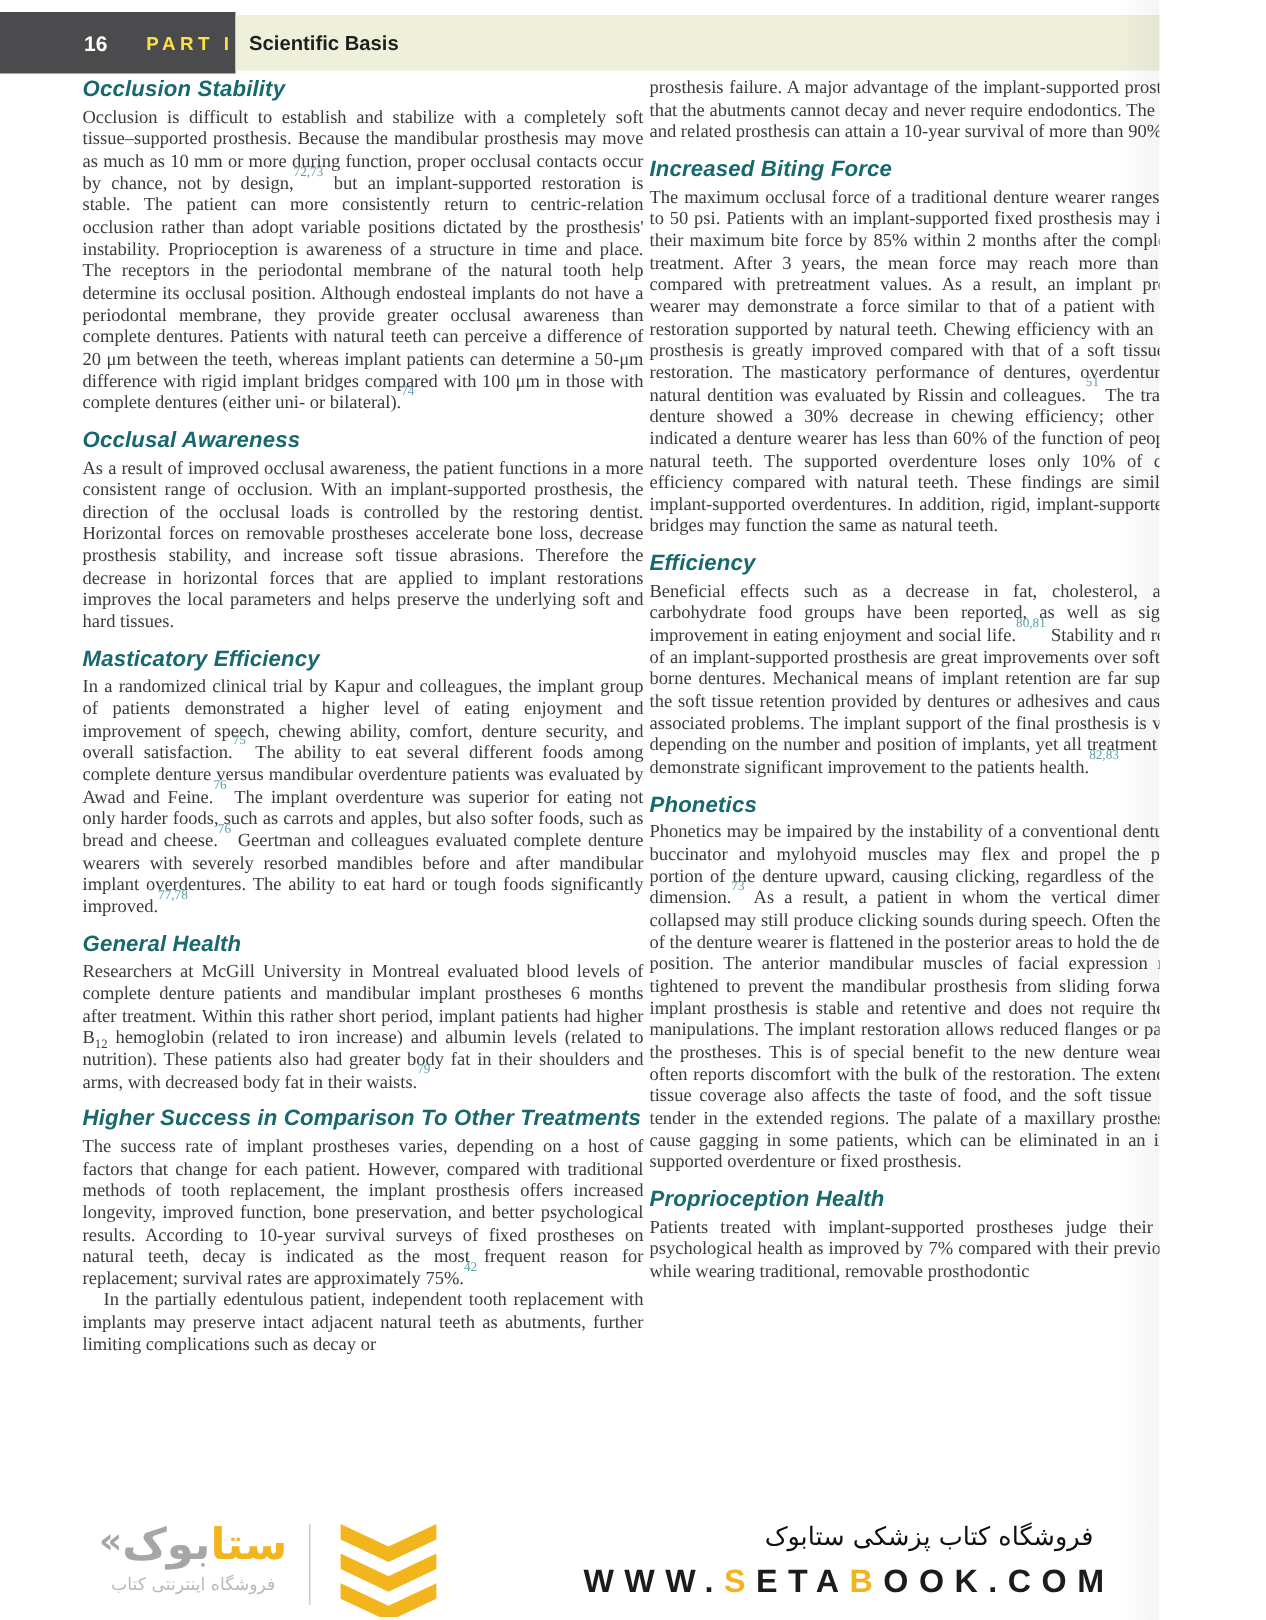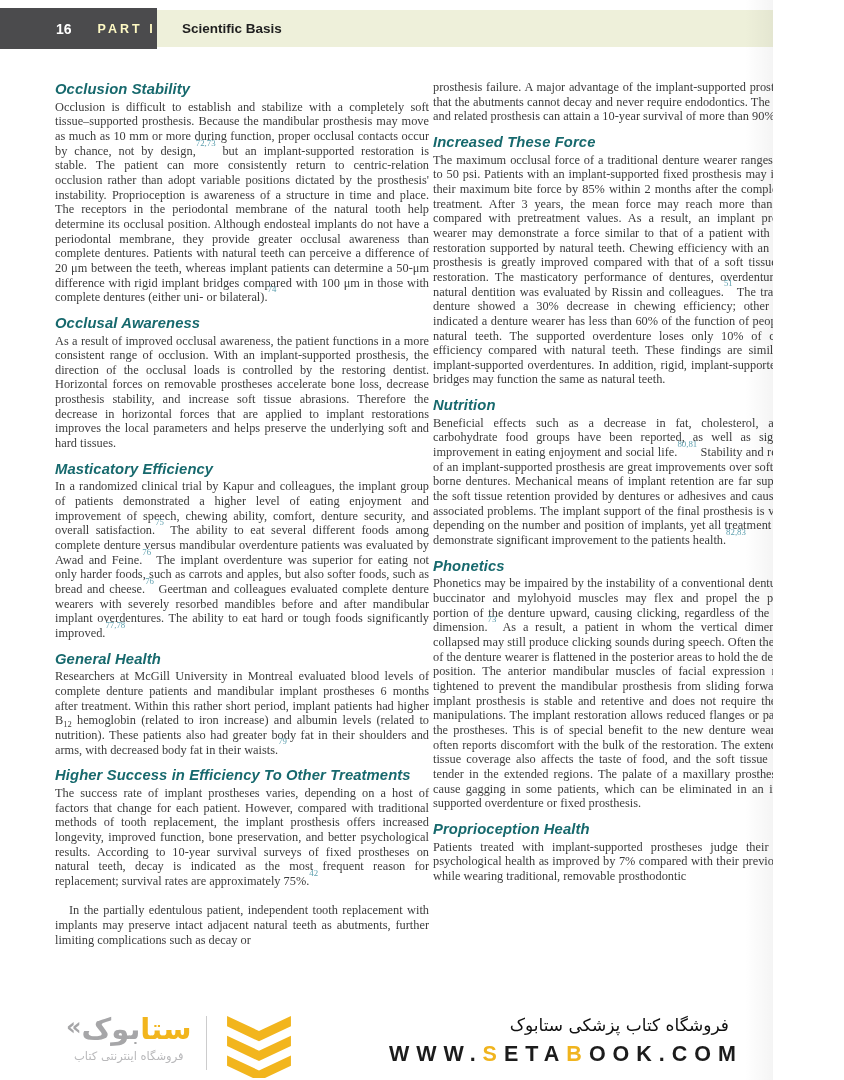--- a/index.html
+++ b/index.html
@@ -3,35 +3,35 @@
 <meta charset="utf-8">
 <style>
   html,body{margin:0;padding:0;background:#ffffff;}
   .page{position:relative;width:773px;height:1080px;background:#ffffff;overflow:hidden;
         font-family:"Liberation Serif",serif;}
 
   
   .hdr-dark{position:absolute;left:0;top:8px;width:157px;height:41px;background:#4b4b4d;
             display:flex;align-items:center;font-family:"Liberation Sans",sans-serif;}
   .hdr-num{color:#ffffff;font-weight:bold;font-size:14px;margin-left:56px;}
-  .hdr-part{color:#fef9c3;font-size:12.5px;letter-spacing:3px;margin-left:26px;font-weight:600;}
+  .hdr-part{color:#fde047;font-size:12.5px;letter-spacing:3px;margin-left:26px;font-weight:600;}
   .hdr-cream{position:absolute;left:157px;top:10px;width:618px;height:37px;background:#eef0da;
              display:flex;align-items:center;font-family:"Liberation Sans",sans-serif;}
-  .hdr-title{color:#1f1f1f;font-weight:bold;font-size:13.5px;margin-left:25px;}
+  .hdr-title{color:#1f1f1f;font-weight:bold;font-size:13.5px;margin-left:9px;}
 
   
-  .col{position:absolute;top:80px;font-size:12.35px;line-height:14.65px;color:#3c3c3c;
+  .col{position:absolute;top:51px;font-size:12.35px;line-height:14.65px;color:#3c3c3c;
        text-align:justify;}
   .col-left{left:55px;width:374px;}
   .col-right{left:433px;width:378px;}
   h3.sec{font-family:"Liberation Sans",sans-serif;font-style:italic;font-weight:bold;
          color:#17696d;font-size:14.8px;margin:11px 0 3px 0;text-align:left;letter-spacing:.1px;}
   .col h3.sec:first-child{margin-top:2px;}
   .col p{margin:0;}
-  .col p.indent{text-indent:14px;margin-top:15px;}
+  .col p.indent{text-indent:14px;}
   sup.ref{color:#5d9fae;font-size:8.8px;line-height:0;position:relative;top:-4px;}
   sub.sub{font-size:8.5px;line-height:0;}
 
   
   .fade-overlay{position:absolute;left:0;top:994px;width:844px;height:22px;
                 background:linear-gradient(to bottom,rgba(255,255,255,0),#ffffff 80%);}
   .edge-shade{position:absolute;right:0;top:0;width:28px;height:1080px;
               background:linear-gradient(to right,rgba(0,0,0,0),rgba(0,0,0,0.045));}
 
   
@@ -67,29 +67,29 @@
 
   <div class="col col-left">
       <h3 class="sec">Occlusion Stability</h3>
       <p>Occlusion is difficult to establish and stabilize with a completely soft tissue–supported prosthesis. Because the mandibular prosthesis may move as much as 10 mm or more during function, proper occlusal contacts occur by chance, not by design,<sup class="ref">72,73</sup> but an implant-supported restoration is stable. The patient can more consistently return to centric-relation occlusion rather than adopt variable positions dictated by the prosthesis' instability. Proprioception is awareness of a structure in time and place. The receptors in the periodontal membrane of the natural tooth help determine its occlusal position. Although endosteal implants do not have a periodontal membrane, they provide greater occlusal awareness than complete dentures. Patients with natural teeth can perceive a difference of 20 μm between the teeth, whereas implant patients can determine a 50-μm difference with rigid implant bridges compared with 100 μm in those with complete dentures (either uni- or bilateral).<sup class="ref">74</sup></p>
       <h3 class="sec">Occlusal Awareness</h3>
       <p>As a result of improved occlusal awareness, the patient functions in a more consistent range of occlusion. With an implant-supported prosthesis, the direction of the occlusal loads is controlled by the restoring dentist. Horizontal forces on removable prostheses accelerate bone loss, decrease prosthesis stability, and increase soft tissue abrasions. Therefore the decrease in horizontal forces that are applied to implant restorations improves the local parameters and helps preserve the underlying soft and hard tissues.</p>
       <h3 class="sec">Masticatory Efficiency</h3>
       <p>In a randomized clinical trial by Kapur and colleagues, the implant group of patients demonstrated a higher level of eating enjoyment and improvement of speech, chewing ability, comfort, denture security, and overall satisfaction.<sup class="ref">75</sup> The ability to eat several different foods among complete denture versus mandibular overdenture patients was evaluated by Awad and Feine.<sup class="ref">76</sup> The implant overdenture was superior for eating not only harder foods, such as carrots and apples, but also softer foods, such as bread and cheese.<sup class="ref">76</sup> Geertman and colleagues evaluated complete denture wearers with severely resorbed mandibles before and after mandibular implant overdentures. The ability to eat hard or tough foods significantly improved.<sup class="ref">77,78</sup></p>
       <h3 class="sec">General Health</h3>
       <p>Researchers at McGill University in Montreal evaluated blood levels of complete denture patients and mandibular implant prostheses 6 months after treatment. Within this rather short period, implant patients had higher B<sub class="sub">12</sub> hemoglobin (related to iron increase) and albumin levels (related to nutrition). These patients also had greater body fat in their shoulders and arms, with decreased body fat in their waists.<sup class="ref">79</sup></p>
-      <h3 class="sec">Higher Success in Efficiency To Other Treatments</h3>
+      <h3 class="sec">Higher Success in Comparison To Other Treatments</h3>
       <p>The success rate of implant prostheses varies, depending on a host of factors that change for each patient. However, compared with traditional methods of tooth replacement, the implant prosthesis offers increased longevity, improved function, bone preservation, and better psychological results. According to 10-year survival surveys of fixed prostheses on natural teeth, decay is indicated as the most frequent reason for replacement; survival rates are approximately 75%.<sup class="ref">42</sup></p>
       <p class="indent">In the partially edentulous patient, independent tooth replacement with implants may preserve intact adjacent natural teeth as abutments, further limiting complications such as decay or</p>
     </div>
   <div class="col col-right">
       <p>prosthesis failure. A major advantage of the implant-supported prosthesis is that the abutments cannot decay and never require endodontics. The implant and related prosthesis can attain a 10-year survival of more than 90%.</p>
-      <h3 class="sec">Increased These Force</h3>
+      <h3 class="sec">Increased Biting Force</h3>
       <p>The maximum occlusal force of a traditional denture wearer ranges from 5 to 50 psi. Patients with an implant-supported fixed prosthesis may increase their maximum bite force by 85% within 2 months after the completion of treatment. After 3 years, the mean force may reach more than 300%, compared with pretreatment values. As a result, an implant prosthesis wearer may demonstrate a force similar to that of a patient with a fixed restoration supported by natural teeth. Chewing efficiency with an implant prosthesis is greatly improved compared with that of a soft tissue–borne restoration. The masticatory performance of dentures, overdentures, and natural dentition was evaluated by Rissin and colleagues.<sup class="ref">51</sup> The traditional denture showed a 30% decrease in chewing efficiency; other reports indicated a denture wearer has less than 60% of the function of people with natural teeth. The supported overdenture loses only 10% of chewing efficiency compared with natural teeth. These findings are similar with implant-supported overdentures. In addition, rigid, implant-supported fixed bridges may function the same as natural teeth.</p>
-      <h3 class="sec">Nutrition</h3>
+      <h3 class="sec">Efficiency</h3>
       <p>Beneficial effects such as a decrease in fat, cholesterol, and the carbohydrate food groups have been reported, as well as significant improvement in eating enjoyment and social life.<sup class="ref">80,81</sup> Stability and retention of an implant-supported prosthesis are great improvements over soft tissue–borne dentures. Mechanical means of implant retention are far superior to the soft tissue retention provided by dentures or adhesives and cause fewer associated problems. The implant support of the final prosthesis is variable, depending on the number and position of implants, yet all treatment options demonstrate significant improvement to the patients health.<sup class="ref">82,83</sup></p>
       <h3 class="sec">Phonetics</h3>
       <p>Phonetics may be impaired by the instability of a conventional denture. The buccinator and mylohyoid muscles may flex and propel the posterior portion of the denture upward, causing clicking, regardless of the vertical dimension.<sup class="ref">73</sup> As a result, a patient in whom the vertical dimension is collapsed may still produce clicking sounds during speech. Often the tongue of the denture wearer is flattened in the posterior areas to hold the denture in position. The anterior mandibular muscles of facial expression may be tightened to prevent the mandibular prosthesis from sliding forward. The implant prosthesis is stable and retentive and does not require these oral manipulations. The implant restoration allows reduced flanges or palates of the prostheses. This is of special benefit to the new denture wearer who often reports discomfort with the bulk of the restoration. The extended soft tissue coverage also affects the taste of food, and the soft tissue may be tender in the extended regions. The palate of a maxillary prosthesis may cause gagging in some patients, which can be eliminated in an implant-supported overdenture or fixed prosthesis.</p>
       <h3 class="sec">Proprioception Health</h3>
       <p>Patients treated with implant-supported prostheses judge their overall psychological health as improved by 7% compared with their previous state while wearing traditional, removable prosthodontic</p>
     </div>
 
   <div class="fade-overlay"></div>
   <div class="edge-shade"></div>
 

